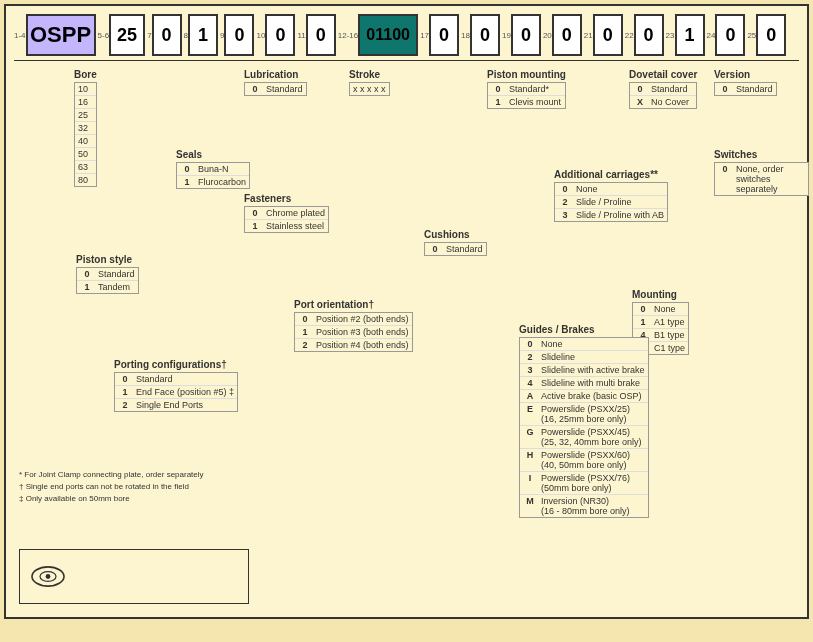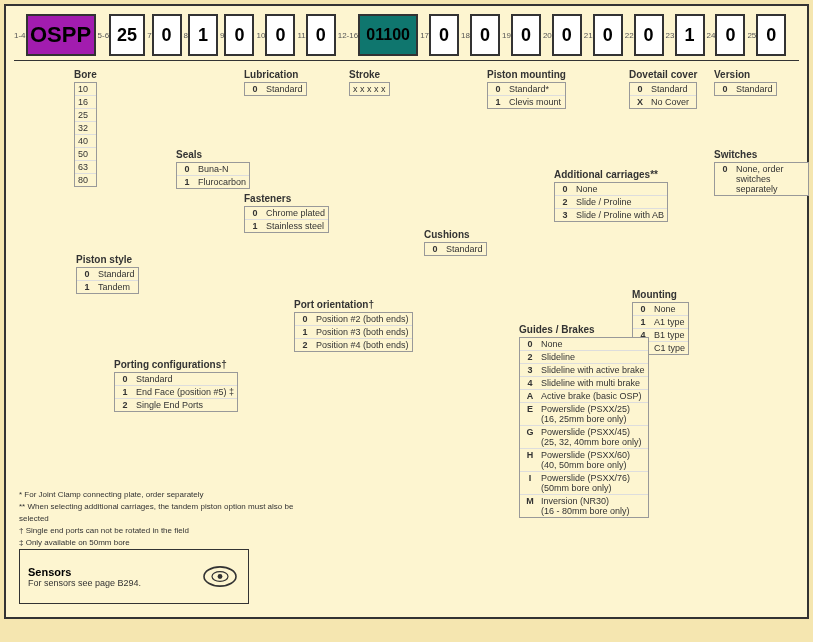--- a/index.html
+++ b/index.html
@@ -25,21 +25,21 @@
       margin-bottom: 8px;
       border-bottom: 1px solid #333;
       padding-bottom: 4px;
     }
     .ospp-box {
       font-size: 22px;
       font-weight: bold;
       width: 70px;
       height: 42px;
       border: 2px solid #333;
-      background: #a21caf;
+      background: #c4b5fd;
       display: flex;
       align-items: center;
       justify-content: center;
     }
     .code-box {
       width: 30px;
       height: 42px;
       font-size: 18px;
       font-weight: bold;
       border: 2px solid #333;
@@ -484,32 +484,27 @@
           <span class="opt-code">I</span>
           <span class="opt-desc">Powerslide (PSXX/76)<br>(50mm bore only)</span>
         </div>
         <div class="option-row">
           <span class="opt-code">M</span>
           <span class="opt-desc">Inversion (NR30)<br>(16 - 80mm bore only)</span>
         </div>
       </div>
     </div>
 
-    <div style="position:absolute; left:5px; top:420px; width:300px;">
+    <div style="position:absolute; left:5px; top:400px; width:300px;">
       <div style="font-size:8px; color:#333; line-height:1.5;">* For Joint Clamp connecting plate, order separately</div>
-      <div style="font-size:8px; color:#333; line-height:1.5;">** When selecting additional carriages, the tandem piston option must also be selected</div>
       <div style="font-size:8px; color:#333; line-height:1.5;">† Single end ports can not be rotated in the field</div>
       <div style="font-size:8px; color:#333; line-height:1.5;">‡ Only available on 50mm bore</div>
     </div>
 
     <div class="sensors-box" style="position:absolute; left:5px; top:480px; width:230px;">
-      <div style="flex:1;">
-        <div class="sensors-title">Sensors</div>
-        <div style="font-size:9px; color:#333;">For sensors see page B294.</div>
-      </div>
       <svg class="sensor-icon" viewBox="0 0 50 30" xmlns="http://www.w3.org/2000/svg">
         <ellipse cx="25" cy="15" rx="20" ry="12" fill="none" stroke="#333" stroke-width="2"></ellipse>
         <ellipse cx="25" cy="15" rx="10" ry="6" fill="none" stroke="#333" stroke-width="1.5"></ellipse>
         <circle cx="25" cy="15" r="3" fill="#333"></circle>
       </svg>
     </div>
 
   </div>
 </div>
 

